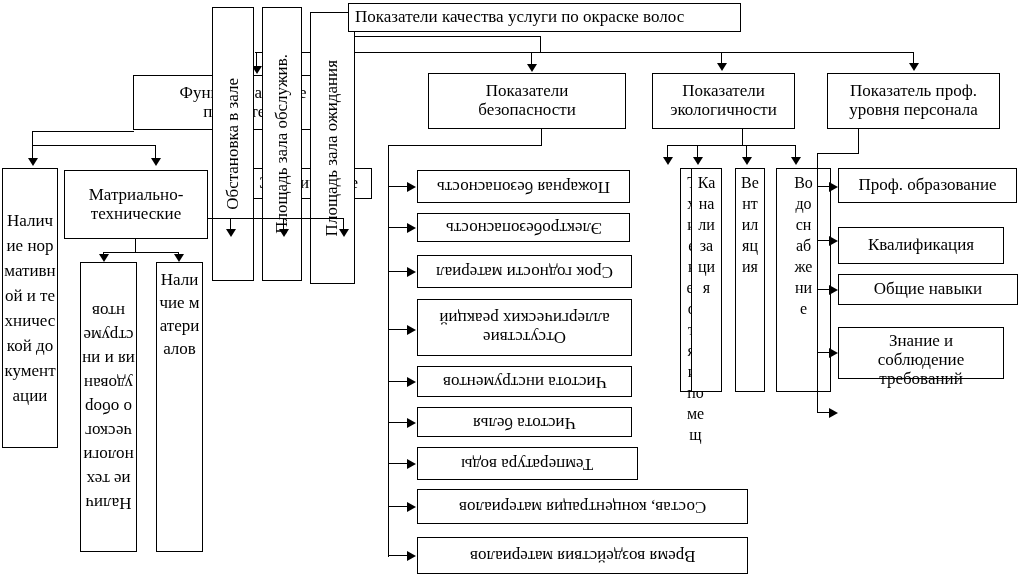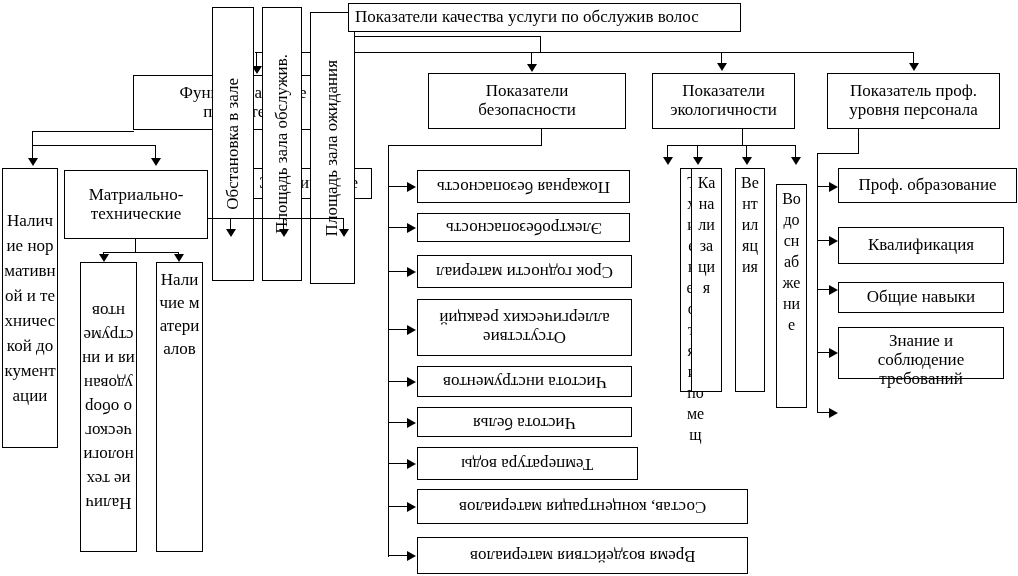--- a/index.html
+++ b/index.html
@@ -33,21 +33,21 @@
   <div class="ln" style="left:256px;top:52px;width:1px;height:15px;"></div>
   <div class="ah d" style="left:252px;top:66px;"></div>
   <div class="ln" style="left:531px;top:52px;width:1px;height:13px;"></div>
   <div class="ah d" style="left:527px;top:64px;"></div>
   <div class="ln" style="left:721px;top:52px;width:1px;height:12px;"></div>
   <div class="ah d" style="left:717px;top:63px;"></div>
   <div class="ln" style="left:913px;top:52px;width:1px;height:12px;"></div>
   <div class="ah d" style="left:909px;top:63px;"></div>
 
   <div class="box z6" style="left:348px;top:3px;width:393px;height:29px;justify-content:flex-start;padding-left:6px;">
-    <span>Показатели качества услуги по обслужив волос</span>
+    <span>Показатели качества услуги по окраске волос</span>
   </div>
 
   <div class="box z1" style="left:133px;top:75px;width:220px;height:55px;">
     <span class="wrapnarrow">Функциональные показатели</span>
   </div>
 
   <div class="box z1" style="left:245px;top:168px;width:127px;height:31px;">
     <span>Эстетические</span>
   </div>
   <div class="ln z1" style="left:297px;top:198px;width:1px;height:20px;"></div>
@@ -169,21 +169,21 @@
 
   <div class="box topalign" style="left:652px;top:168px;width:31px;height:224px;margin-left:28px;">
     <span class="col barcol">Техническое состояние помещ</span>
   </div>
   <div class="box topalign" style="left:691px;top:168px;width:31px;height:224px;">
     <span class="col barcol">Канализация</span>
   </div>
   <div class="box topalign" style="left:735px;top:168px;width:30px;height:224px;">
     <span class="col barcol">Вентиляция</span>
   </div>
-  <div class="box topalign" style="left:776px;top:168px;width:31px;height:224px;margin-top:16px;">
+  <div class="box topalign" style="left:776px;top:168px;width:55px;height:224px;">
     <span class="col barcol">Водоснабжение</span>
   </div>
 
   <div class="box" style="left:827px;top:73px;width:173px;height:56px;">
     <span>Показатель проф. уровня персонала</span>
   </div>
   <div class="ln" style="left:858px;top:129px;width:1px;height:24px;"></div>
   <div class="ln" style="left:817px;top:153px;width:42px;height:1px;"></div>
   <div class="ln" style="left:817px;top:153px;width:1px;height:260px;"></div>
 
@@ -197,20 +197,20 @@
   <div class="ah r" style="left:829px;top:348px;"></div>
   <div class="ln" style="left:817px;top:412px;width:14px;height:1px;"></div>
   <div class="ah r" style="left:829px;top:408px;"></div>
 
   <div class="box" style="left:838px;top:168px;width:179px;height:35px;">
     <span>Проф. образование</span>
   </div>
   <div class="box" style="left:838px;top:227px;width:166px;height:37px;">
     <span>Квалификация</span>
   </div>
-  <div class="box" style="left:838px;top:282px;width:166px;height:31px;">
+  <div class="box" style="left:838px;top:274px;width:180px;height:31px;">
     <span>Общие навыки</span>
   </div>
   <div class="box topalign" style="left:838px;top:327px;width:166px;height:52px;padding-top:3px;">
     <span style="max-width:118px;line-height:19px;display:inline-block;">Знание и соблюдение требований</span>
   </div>
 
 </div>
 
 </body></html>

